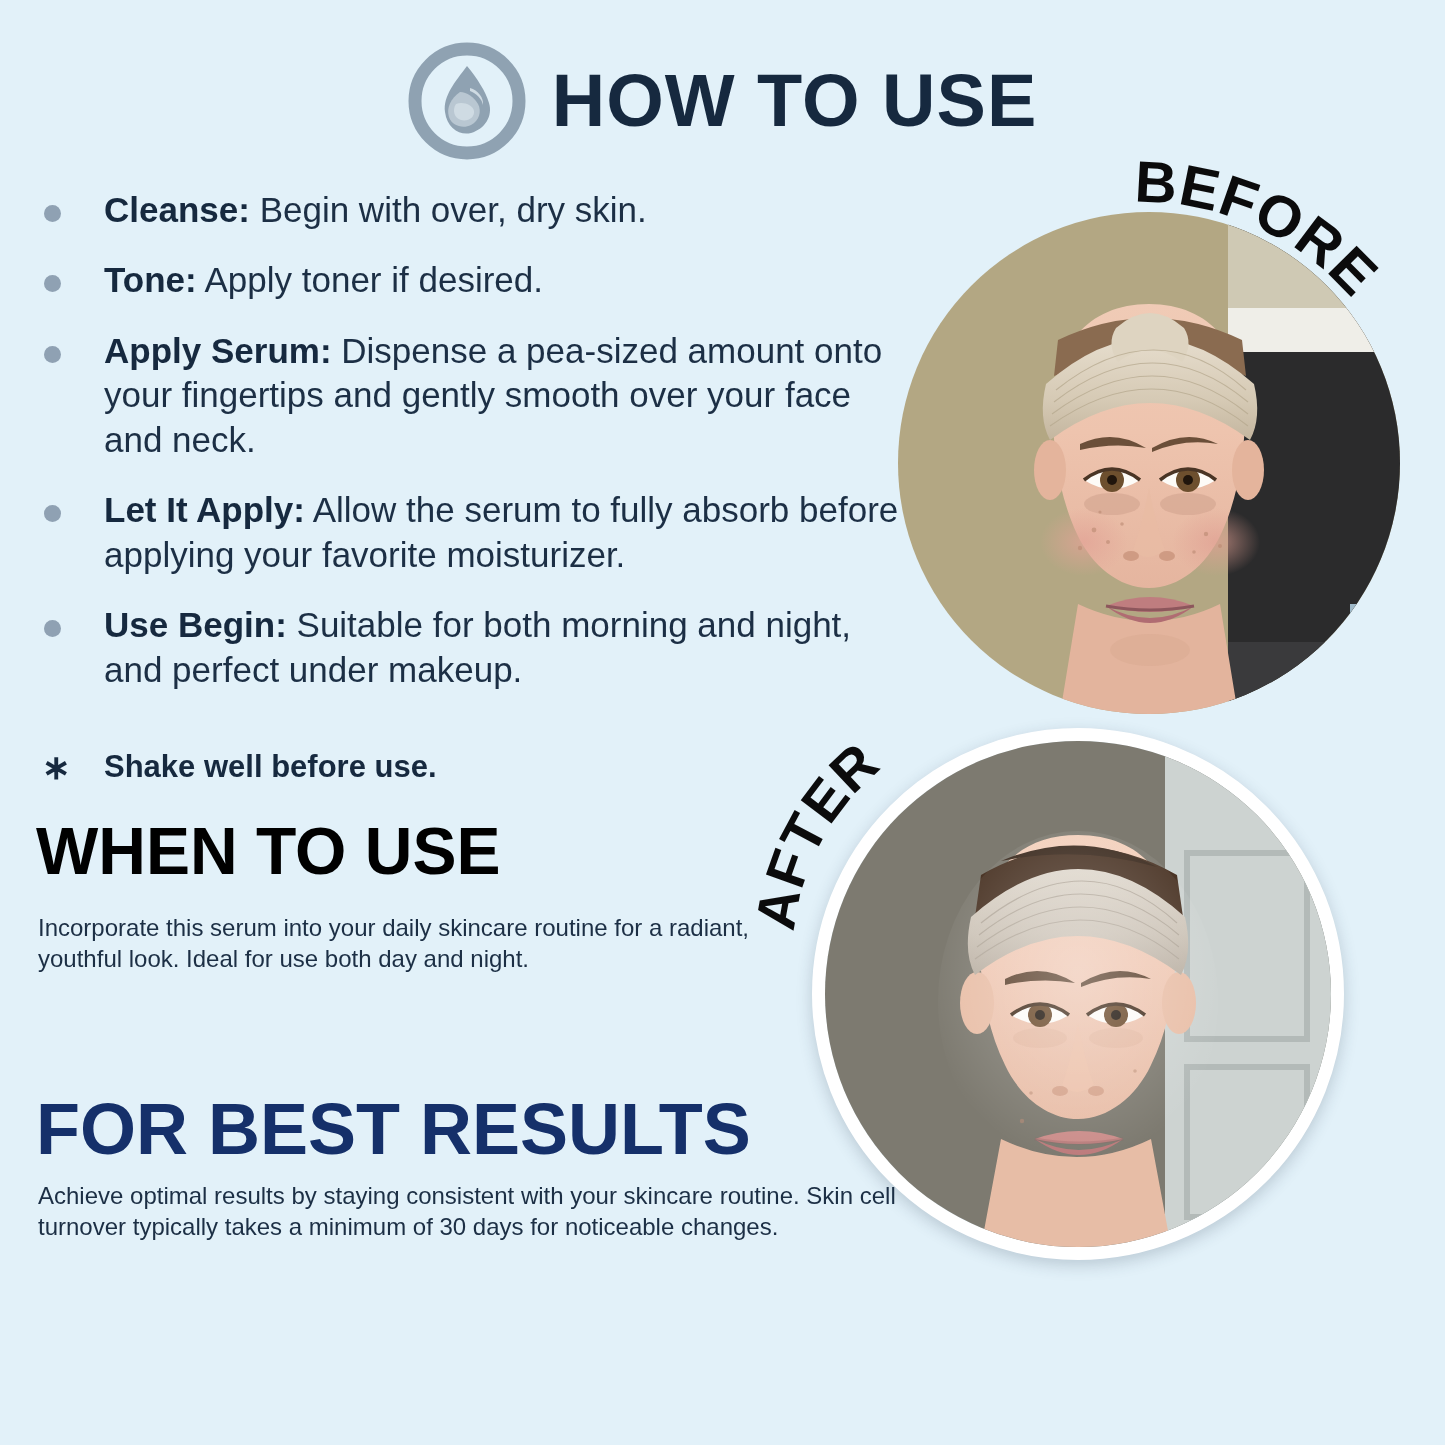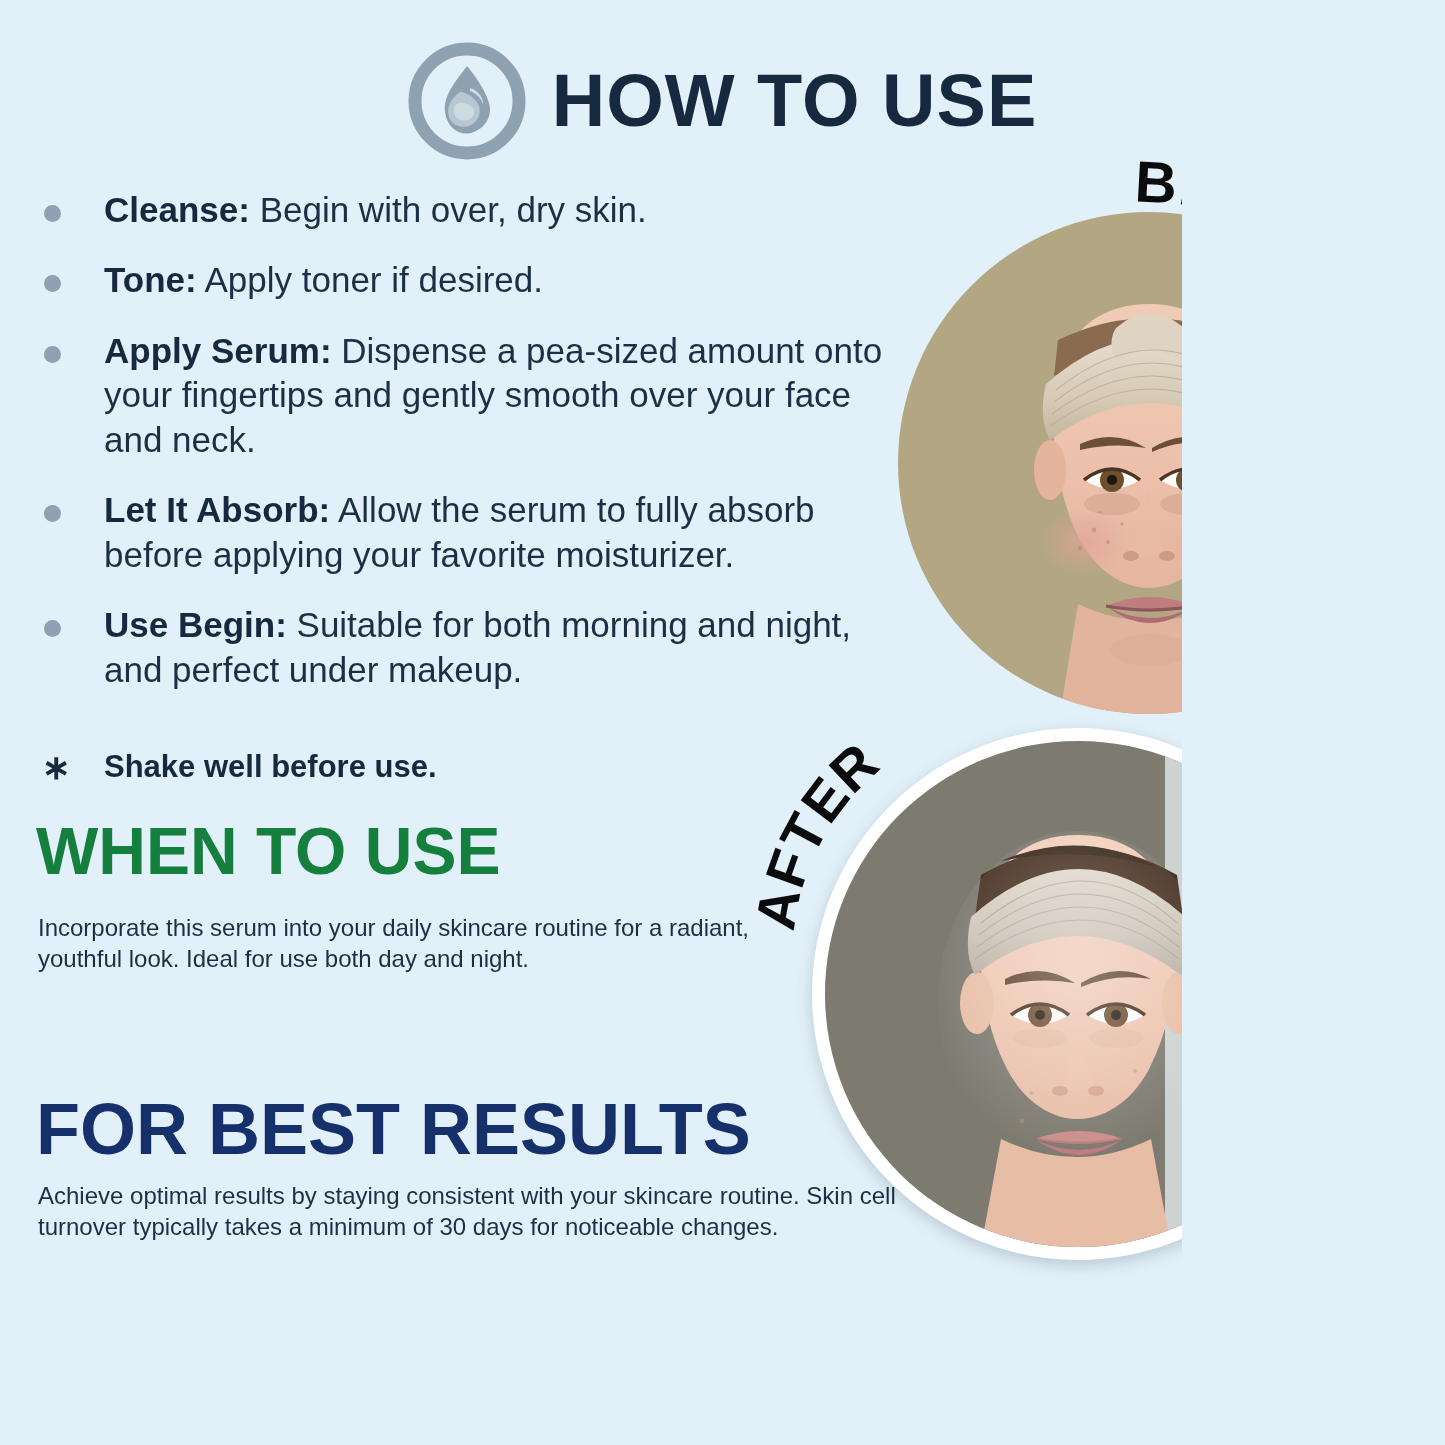--- a/index.html
+++ b/index.html
@@ -3,21 +3,21 @@
 <meta charset="utf-8">
 <style>
   html,body{margin:0;padding:0;}
   body{
     width:1445px;height:1445px;
     background:#e2f1f9;
     font-family:"Liberation Sans", sans-serif;
     overflow:hidden;
     position:relative;
   }
-  #page{position:relative;width:1182px;height:1445px;overflow:hidden;background:#e2f1f9;}
+  #page{position:relative;width:1445px;height:1445px;overflow:hidden;background:#e2f1f9;}
 
   
   .header{
     position:absolute;top:42px;left:0;width:1445px;
     display:flex;align-items:center;justify-content:center;gap:26px;
   }
   .logo-wrap{width:118px;height:118px;position:relative;flex:0 0 auto;}
   .title{
     font-size:74px;font-weight:bold;color:#16293f;
     letter-spacing:1px;line-height:1;white-space:nowrap;
@@ -45,21 +45,21 @@
   .note .ast{
     position:absolute;left:10px;top:2px;font-size:34px;
     color:#16293f;font-weight:bold;line-height:1;
   }
 
   
   .sec-head{
     position:absolute;left:36px;font-weight:bold;line-height:1;
     font-family:"Liberation Sans", sans-serif;
   }
-  .sec-head.when{top:818px;font-size:66px;color:#15803d;letter-spacing:0px;}
+  .sec-head.when{top:818px;font-size:66px;color:#000000;letter-spacing:0px;}
   .sec-head.best{top:1093px;font-size:72px;color:#15306a;letter-spacing:0px;}
 
   .sec-body{
     position:absolute;left:38px;color:#1c2f45;
     font-size:24px;line-height:1.30;font-weight:400;
   }
   .sec-body.when{top:912px;width:740px;}
   .sec-body.best{top:1180px;width:880px;}
 
   
@@ -125,21 +125,21 @@
       <b>Tone:</b><span> Apply toner if desired.</span>
     </div>
 
     <div class="step">
       <span class="dot"></span>
       <b>Apply Serum:</b><span> Dispense a pea-sized amount onto your fingertips and gently smooth over your face and neck.</span>
     </div>
 
     <div class="step">
       <span class="dot"></span>
-      <b>Let It Absorb:</b><span> Allow the serum to fully absorb before applying your favorite moisturizer.</span>
+      <b>Let It Apply:</b><span> Allow the serum to fully absorb before applying your favorite moisturizer.</span>
     </div>
 
     <div class="step">
       <span class="dot"></span>
       <b>Use Begin:</b><span> Suitable for both morning and night, and perfect under makeup.</span>
     </div>
   </div>
 
   <div class="note">
     <span class="ast">∗</span>

